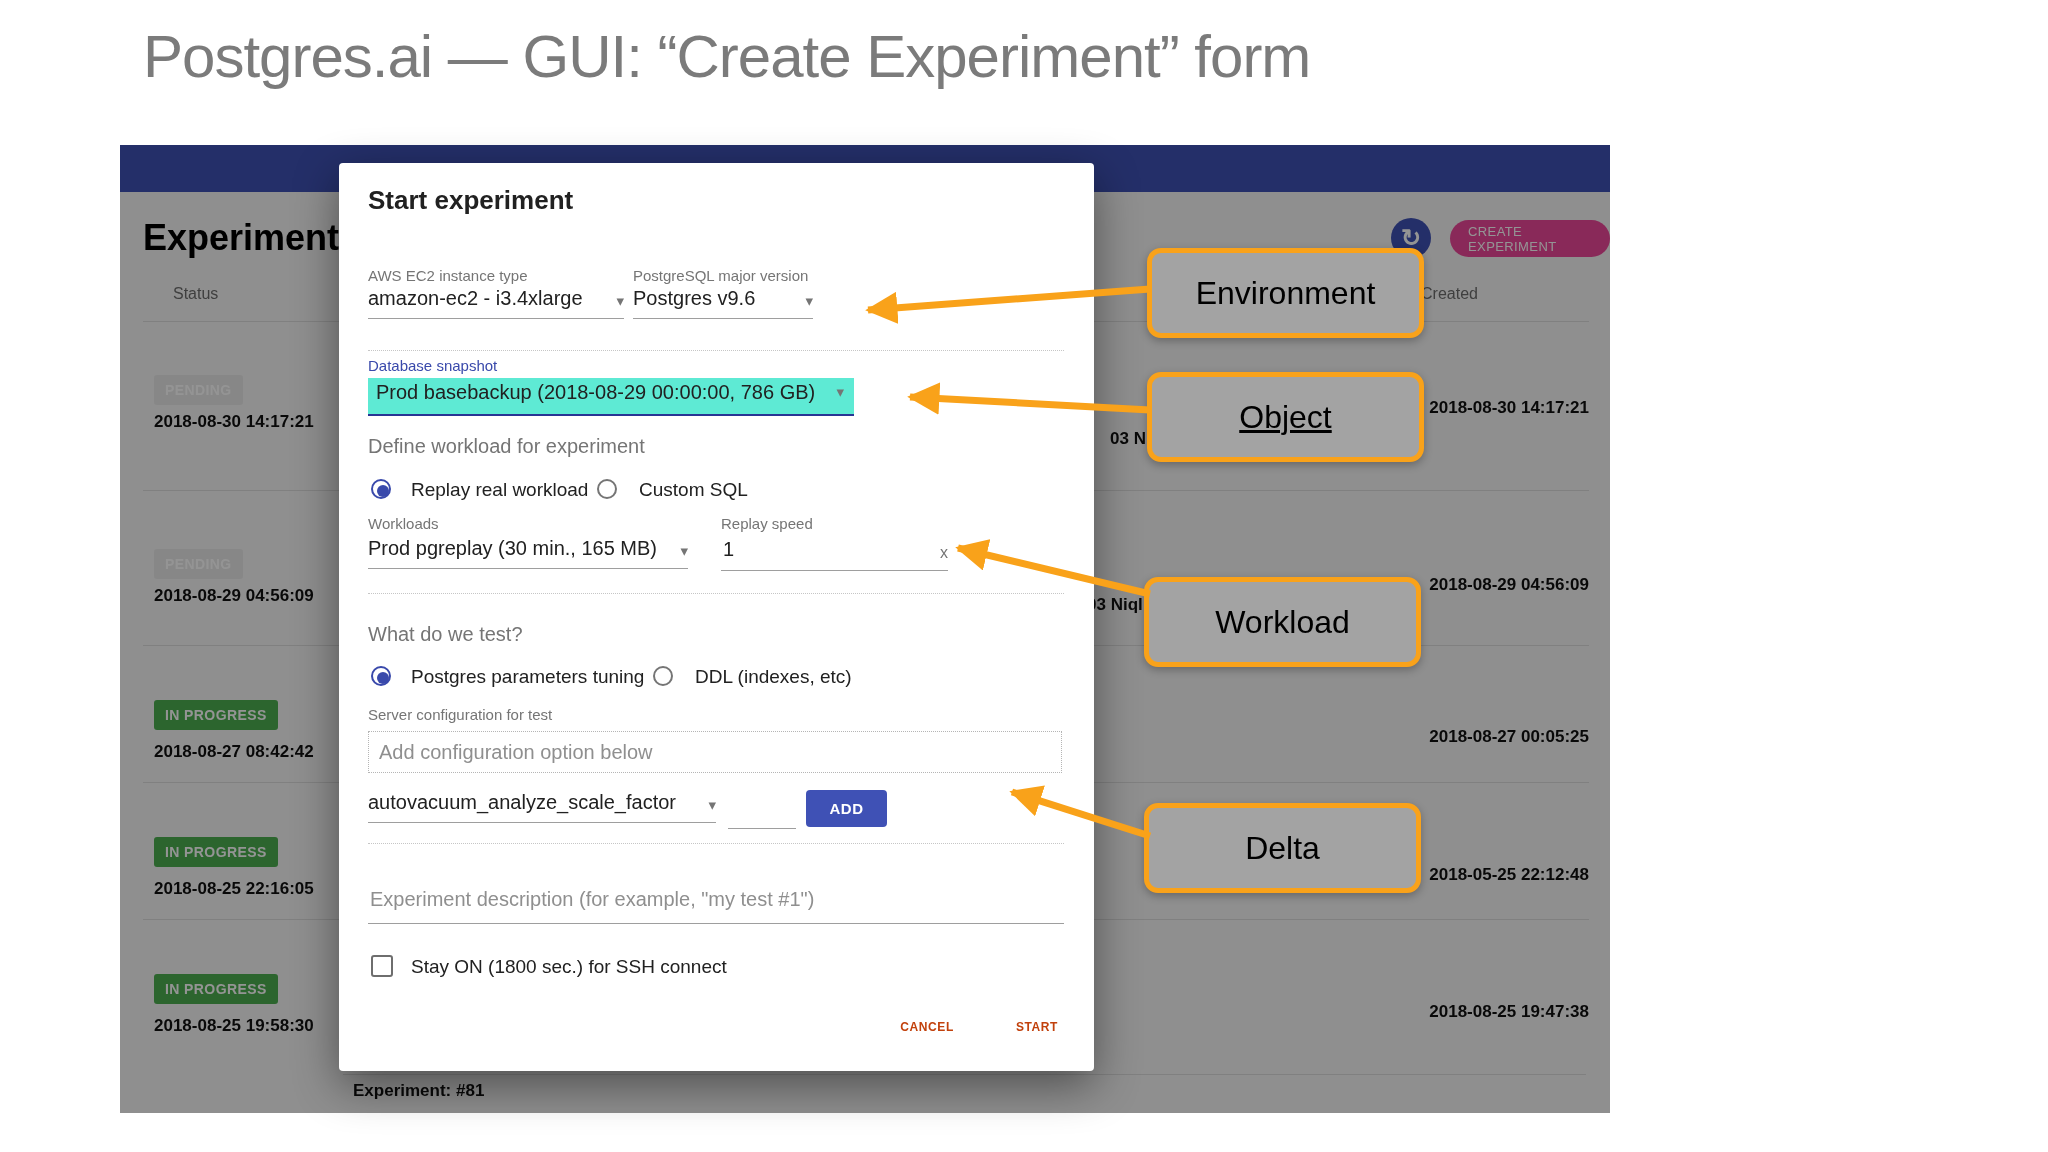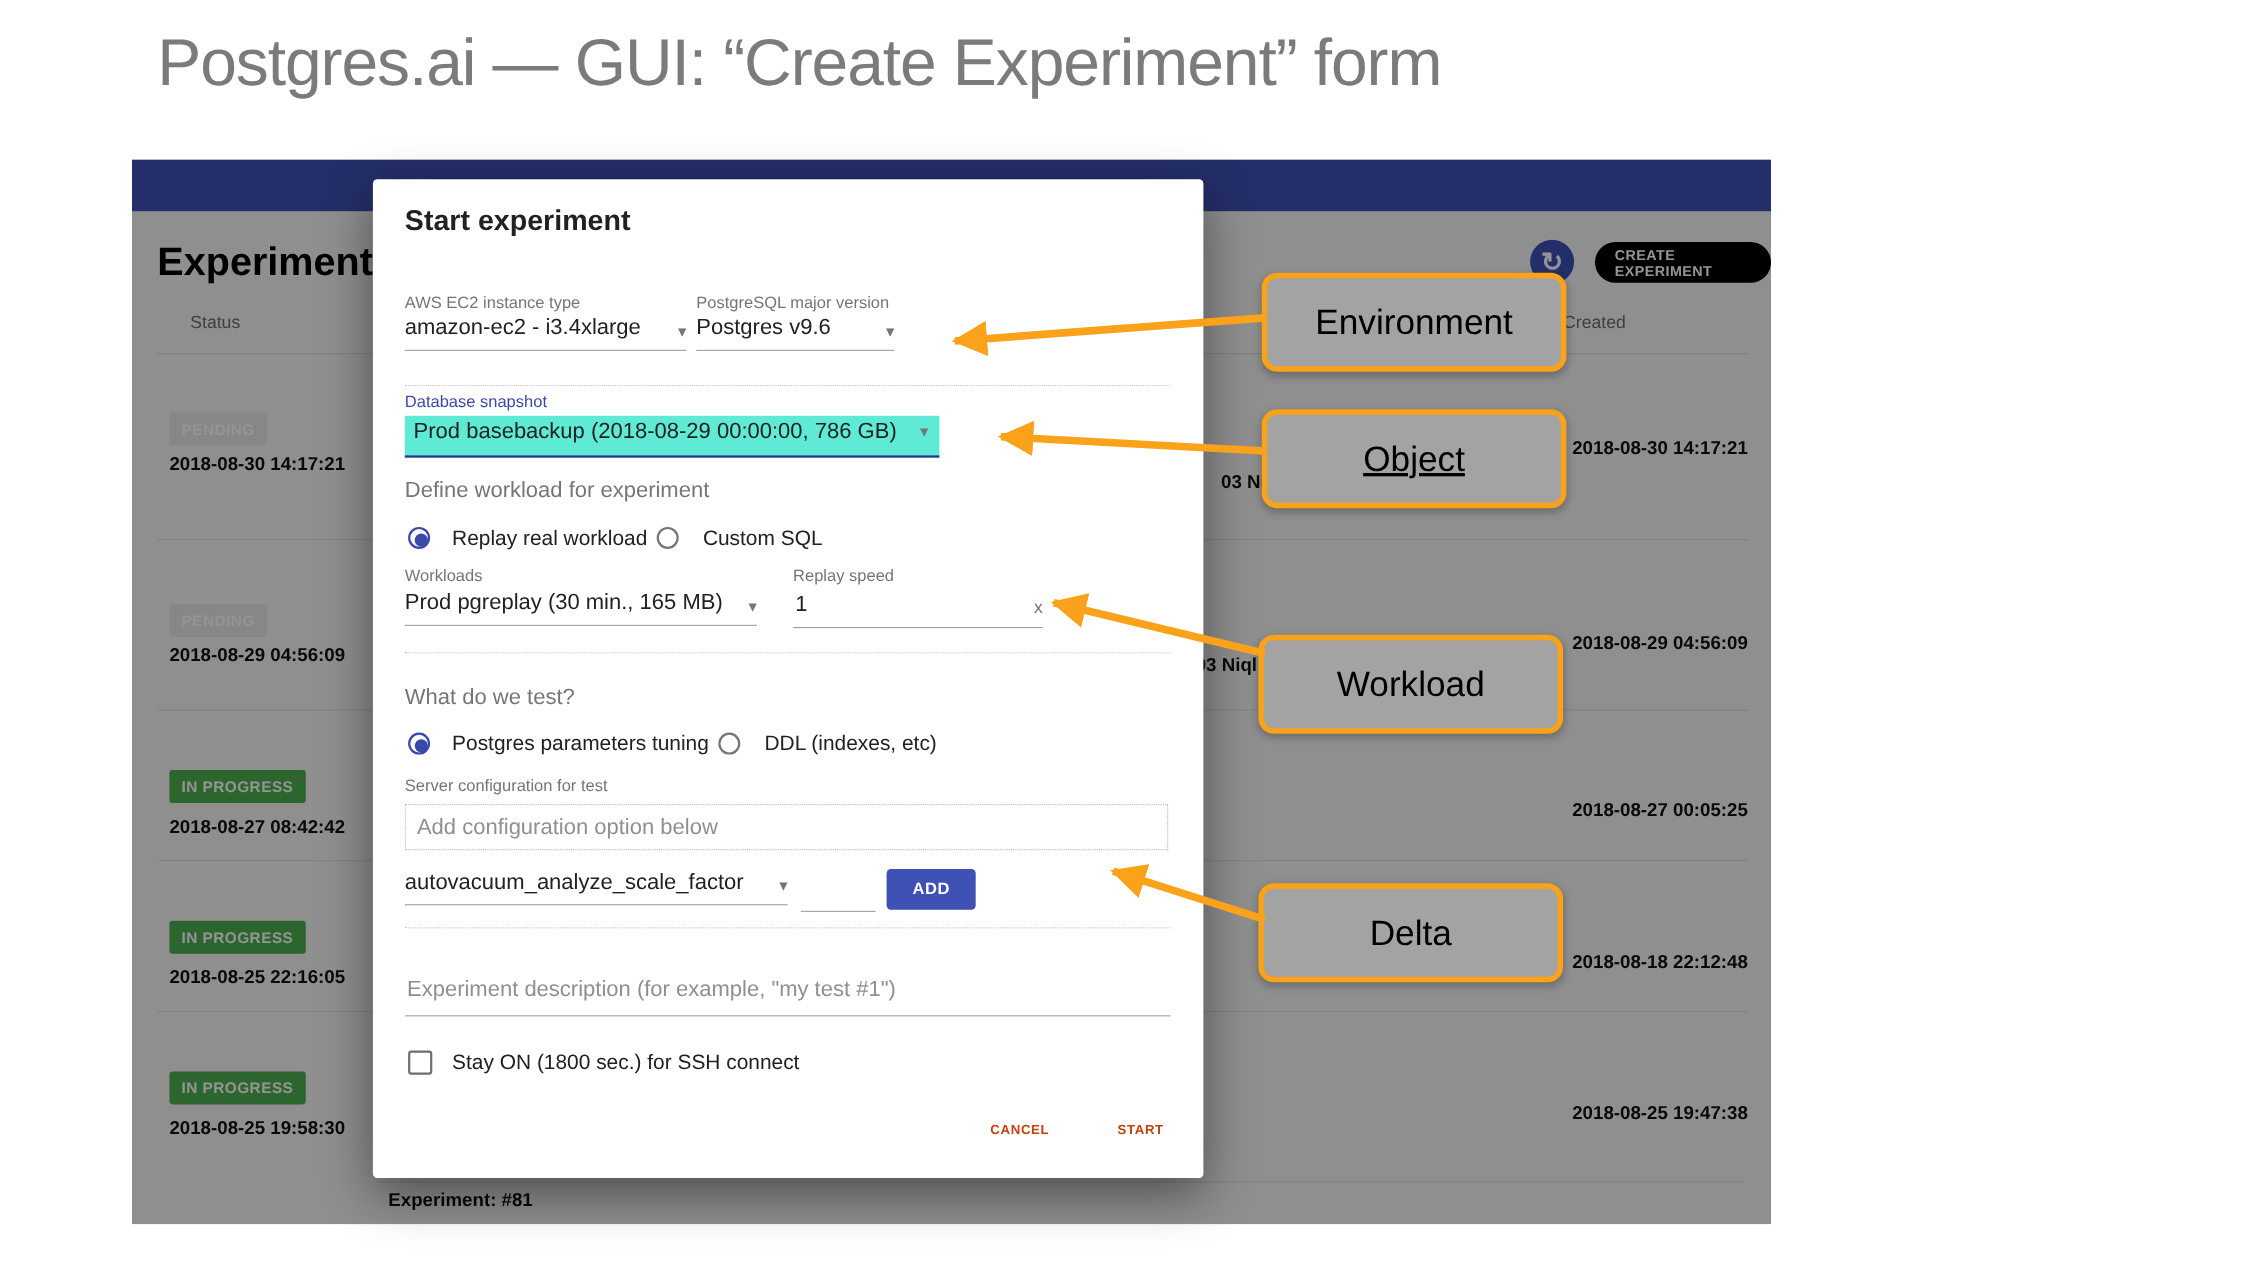--- a/index.html
+++ b/index.html
@@ -9,21 +9,21 @@
                color:#7b7b7b;letter-spacing:-1px;}
 
   
   .app{position:absolute;left:104px;top:145px;width:1490px;height:968px;background:#f7f7f7;overflow:hidden;}
   .navbar{position:absolute;left:0;top:0;width:100%;height:47px;background:#3f51b5;}
   .page-title{position:absolute;left:23px;top:72px;font-size:36px;font-weight:bold;color:#000;}
   .refresh-btn{position:absolute;left:1271px;top:73px;width:40px;height:40px;border-radius:50%;
                background:#3f51b5;color:#fff;display:flex;align-items:center;justify-content:center;
                font-size:24px;font-weight:bold;}
   .create-btn{position:absolute;left:1330px;top:75px;height:37px;padding:0 18px;border-radius:19px;
-              background:#000000;color:#fff;font-size:13px;font-weight:bold;letter-spacing:.4px;
+              background:#ec4899;color:#fff;font-size:13px;font-weight:normal;letter-spacing:.4px;
               display:flex;align-items:center;justify-content:center;}
   .col-header{position:absolute;top:140px;font-size:16px;color:#6d6d6d;}
   .divider{position:absolute;left:23px;width:1446px;height:1px;background:#dcdcdc;}
   .badge{position:absolute;left:34px;padding:7px 11px;border-radius:3px;font-size:14px;font-weight:bold;
          letter-spacing:.4px;color:#fff;}
   .badge.pending{background:#e9e9e9;}
   .badge.progress{background:#4caf50;}
   .ldate,.rdate{position:absolute;font-size:17px;font-weight:bold;color:#111;}
   .ldate{left:34px;}
   .rdate{right:21px;text-align:right;}
@@ -107,21 +107,21 @@
     <div class="rdate" style="top:430px;">2018-08-29 04:56:09</div>
     <div class="divider" style="top:500px;"></div>
 
     <div class="badge progress" style="top:555px;">IN PROGRESS</div>
     <div class="ldate" style="top:597px;">2018-08-27 08:42:42</div>
     <div class="rdate" style="top:582px;">2018-08-27 00:05:25</div>
     <div class="divider" style="top:637px;"></div>
 
     <div class="badge progress" style="top:692px;">IN PROGRESS</div>
     <div class="ldate" style="top:734px;">2018-08-25 22:16:05</div>
-    <div class="rdate" style="top:720px;">2018-08-18 22:12:48</div>
+    <div class="rdate" style="top:720px;">2018-05-25 22:12:48</div>
     <div class="divider" style="top:774px;"></div>
 
     <div class="badge progress" style="top:829px;">IN PROGRESS</div>
     <div class="ldate" style="top:871px;">2018-08-25 19:58:30</div>
     <div class="rdate" style="top:857px;">2018-08-25 19:47:38</div>
     <div class="divider" style="top:929px;left:223px;width:1243px;"></div>
 
     <div class="fragment" style="left:990px;top:284px;">03 Nigl</div>
     <div class="fragment" style="left:967px;top:450px;">03 Niql</div>
     <div class="footer-label">Experiment: #81</div>

